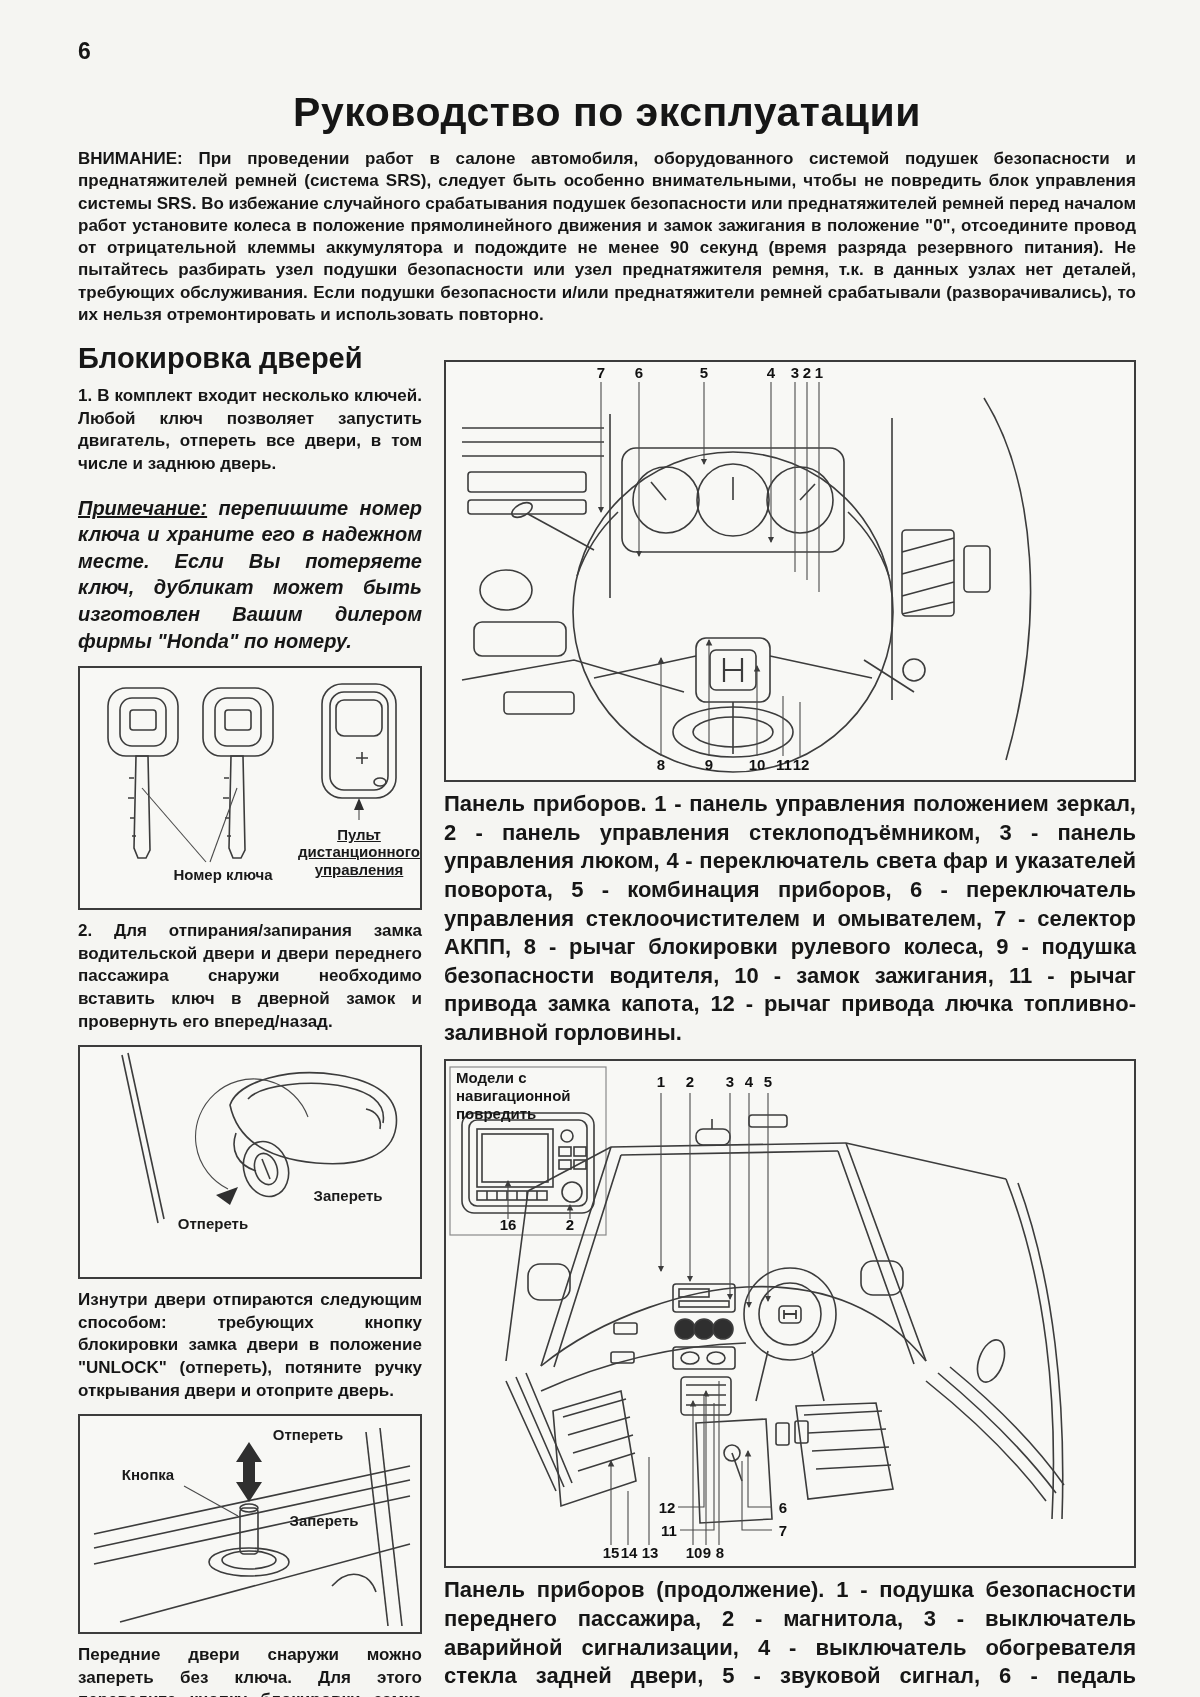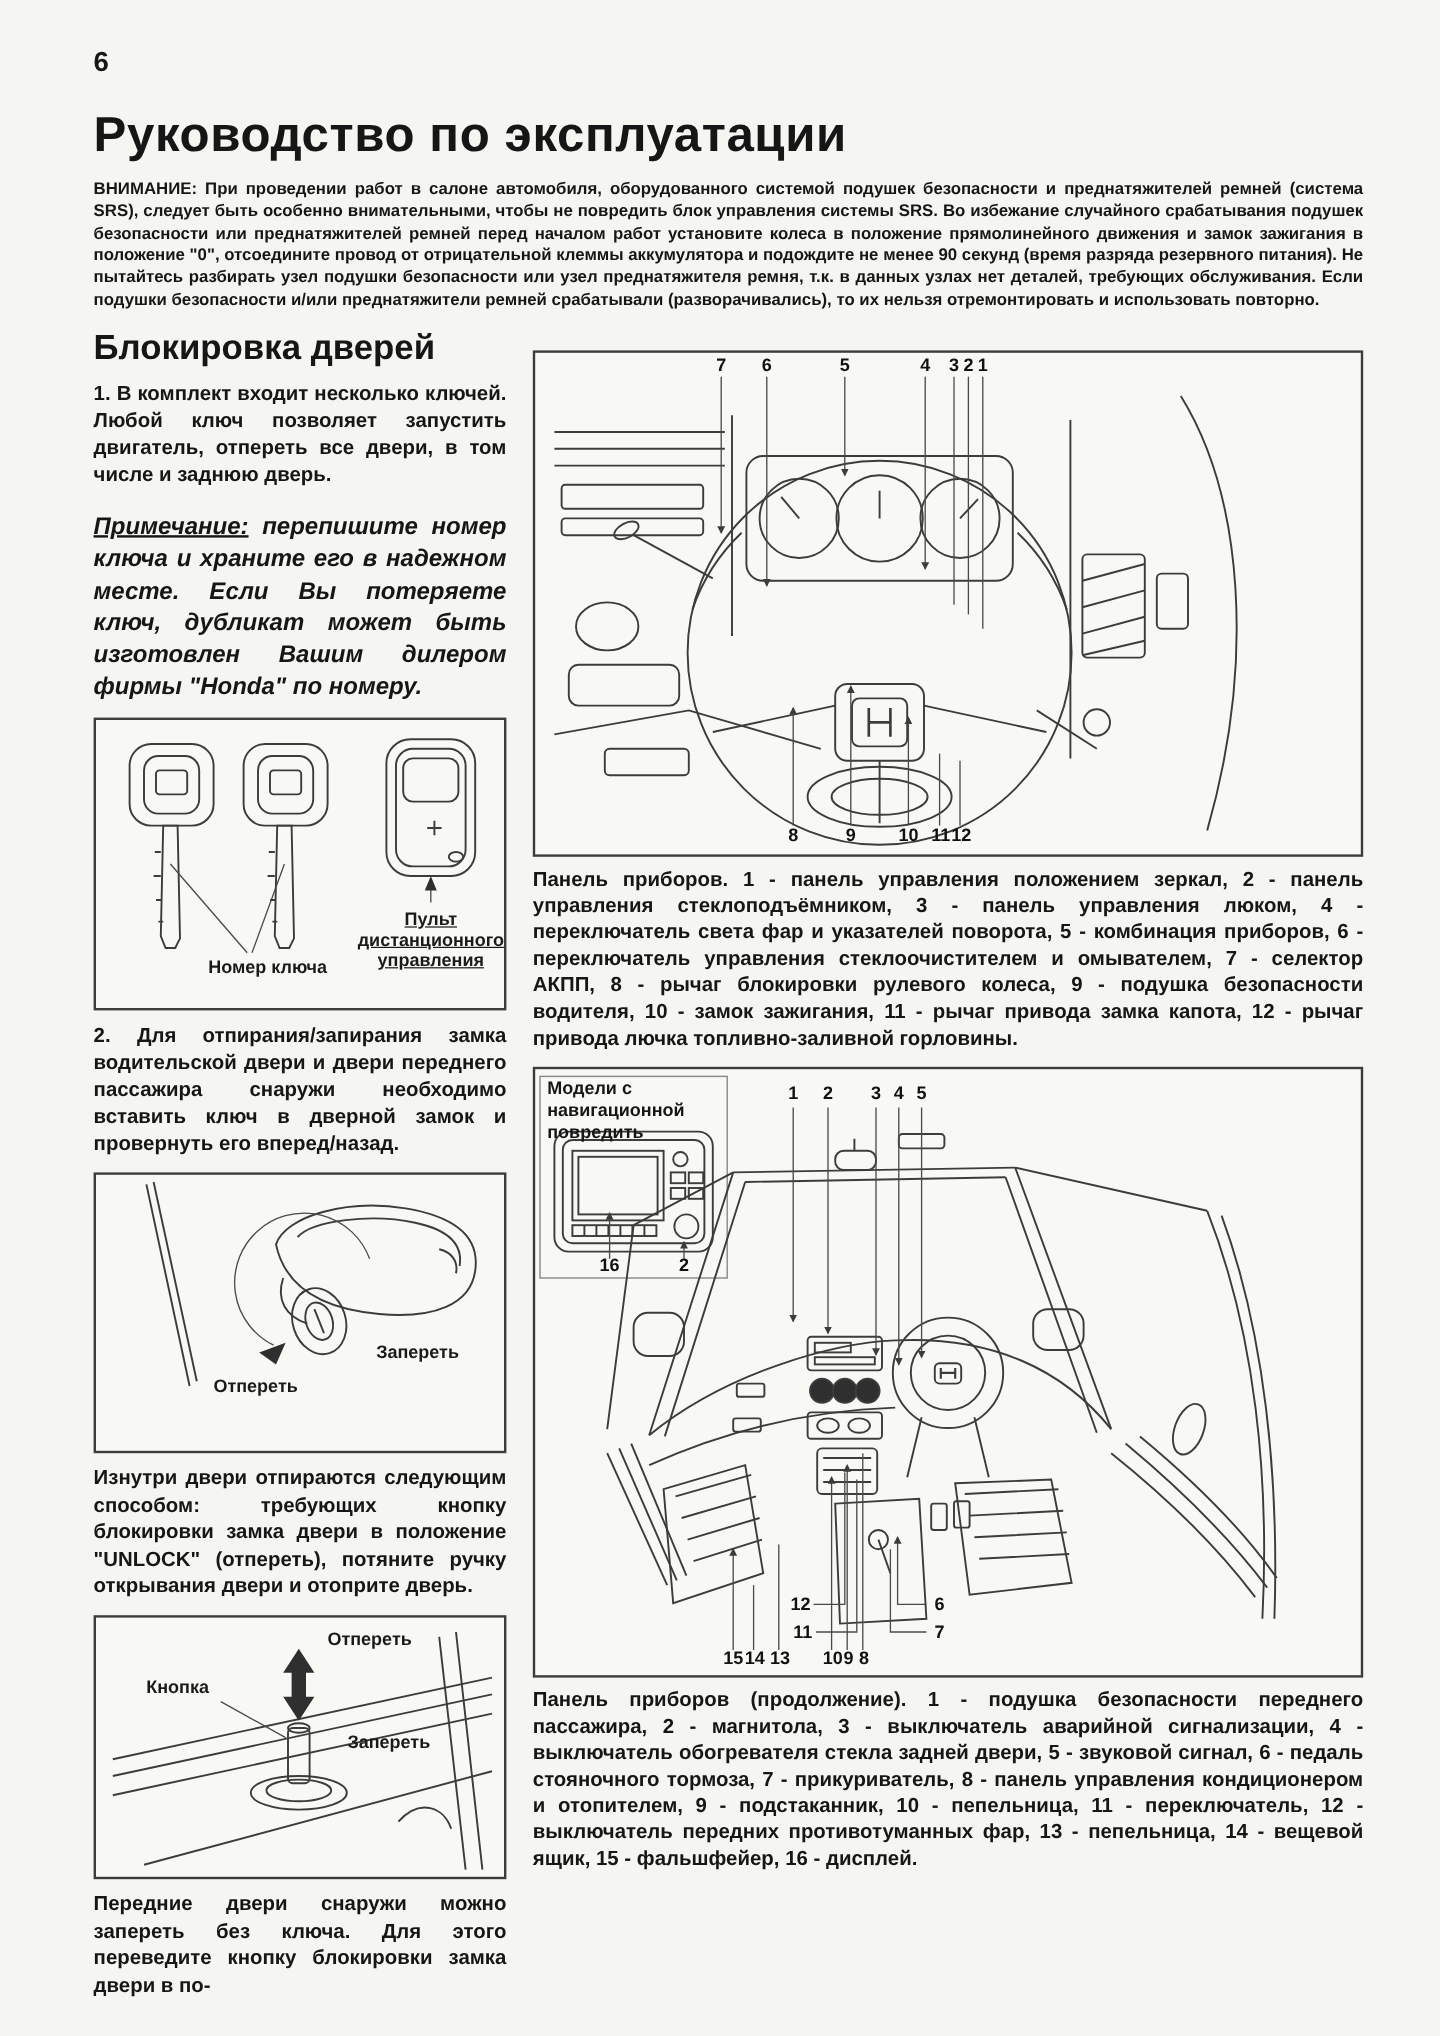--- a/index.html
+++ b/index.html
@@ -1,33 +1,33 @@
 <!DOCTYPE html>
 <html><head>
 <meta charset="utf-8">
 <style>
   html,body{margin:0;padding:0;}
   .page{position:relative;width:1200px;height:1697px;background:#f5f5f2;
         font-family:"Liberation Sans",sans-serif;color:#161616;overflow:hidden;}
   .content{position:absolute;left:78px;top:38px;width:1058px;}
   .pageno{font-size:23px;font-weight:bold;}
-  h1.title{margin:24px 0 0 0;font-size:41px;font-weight:bold;letter-spacing:.5px;}
+  h1.title{margin:24px 0 0 0;font-size:41px;font-weight:bold;letter-spacing:.5px;text-align:center;}
   p{margin:0;}
-  .warning{margin-top:12px;font-size:14px;font-weight:bold;line-height:1.31;text-align:justify;}
+  .warning{margin-top:12px;font-size:17px;font-weight:bold;line-height:1.31;text-align:justify;}
   .cols{display:flex;gap:22px;margin-top:14px;align-items:flex-start;}
   .col-left{width:344px;flex:0 0 344px;}
   .col-right{width:692px;flex:0 0 692px;}
   h2.sect{margin:2px 0 6px 0;font-size:29px;font-weight:bold;}
   .body-p{font-size:17px;font-weight:bold;line-height:1.33;text-align:justify;margin-top:10px;}
   .note-p{font-size:20px;font-weight:bold;font-style:italic;line-height:1.33;text-align:justify;margin-top:19px;}
   .note-label{text-decoration:underline;}
   .fig{position:relative;border:2px solid #3c3c3c;background:#f8f8f5;margin-top:12px;}
   .fig svg{display:block;}
   .fig-label{position:absolute;font-size:15px;font-weight:bold;line-height:1.15;text-align:center;color:#1a1a1a;}
-  .caption{font-size:17px;font-weight:bold;line-height:1.3;text-align:justify;margin-top:8px;}
+  .caption{font-size:22px;font-weight:bold;line-height:1.3;text-align:justify;margin-top:8px;}
   .co{position:absolute;transform:translate(-50%,0);font-size:15px;font-weight:bold;color:#111;}
   .inset-label{position:absolute;left:10px;top:8px;width:150px;font-size:15px;font-weight:bold;line-height:1.2;text-align:left;}
   .ln{stroke:#3c3c3c;fill:none;stroke-width:1.6;}
   .thin{stroke:#4a4a4a;fill:none;stroke-width:1.1;}
   .lt{stroke:#8a8a8a;fill:none;stroke-width:1.2;}
   .fillk{fill:#2f2f2f;stroke:none;}
 </style>
 </head>
 <body>
 

